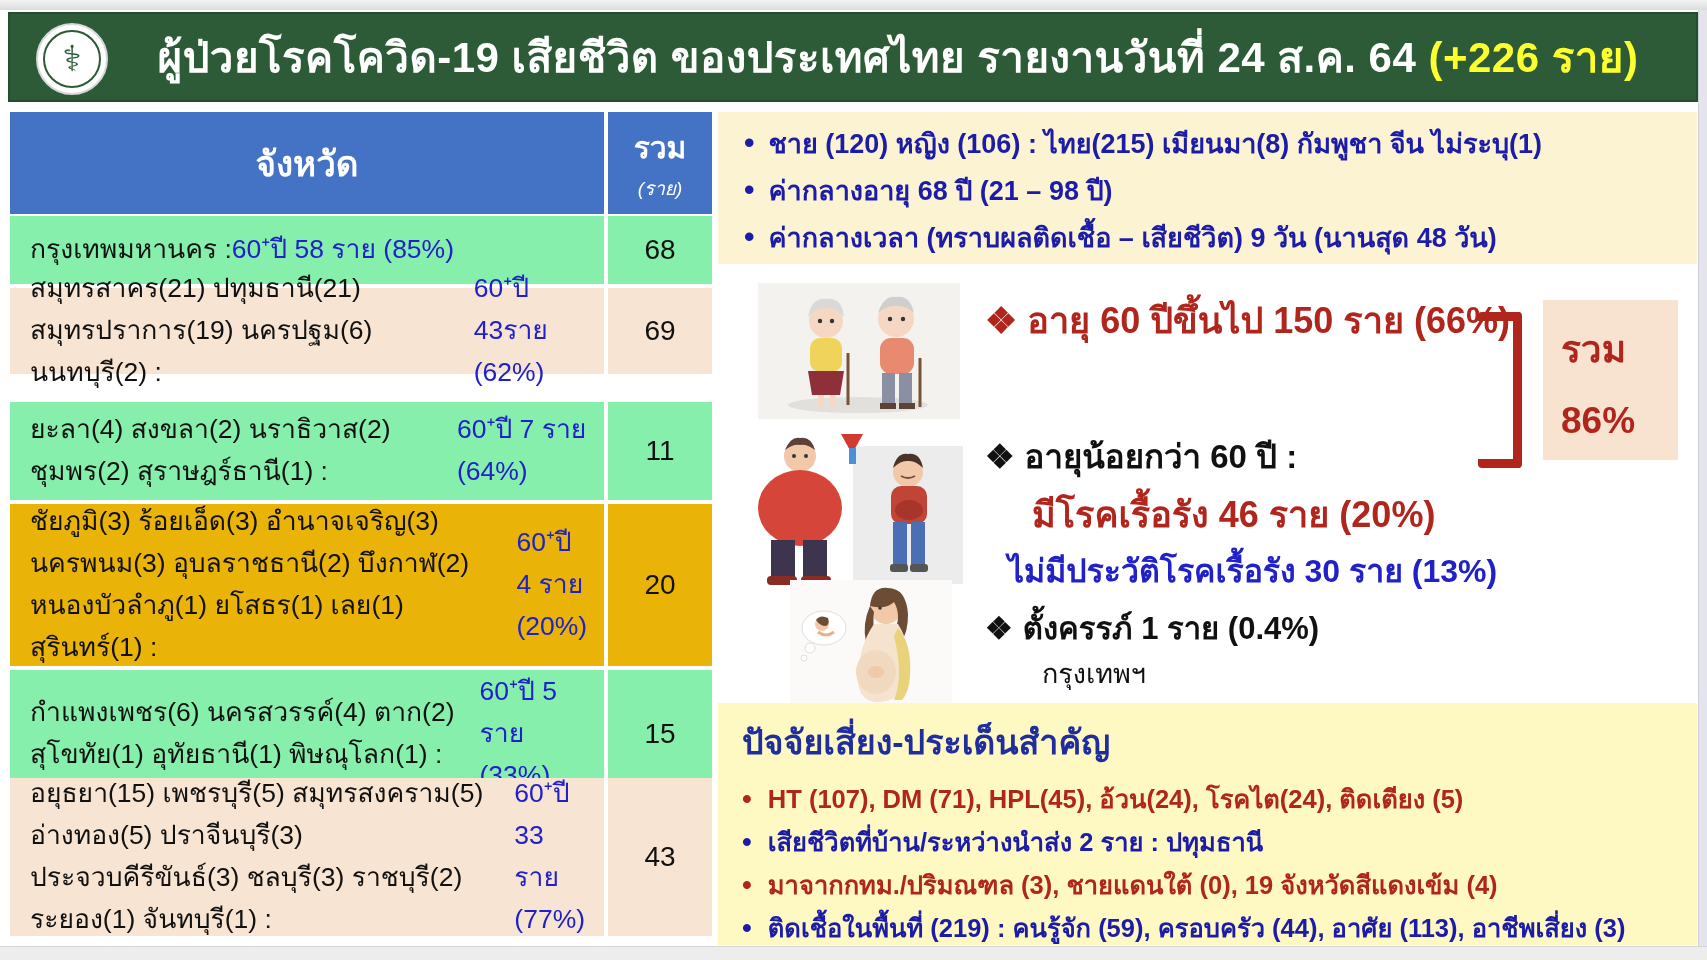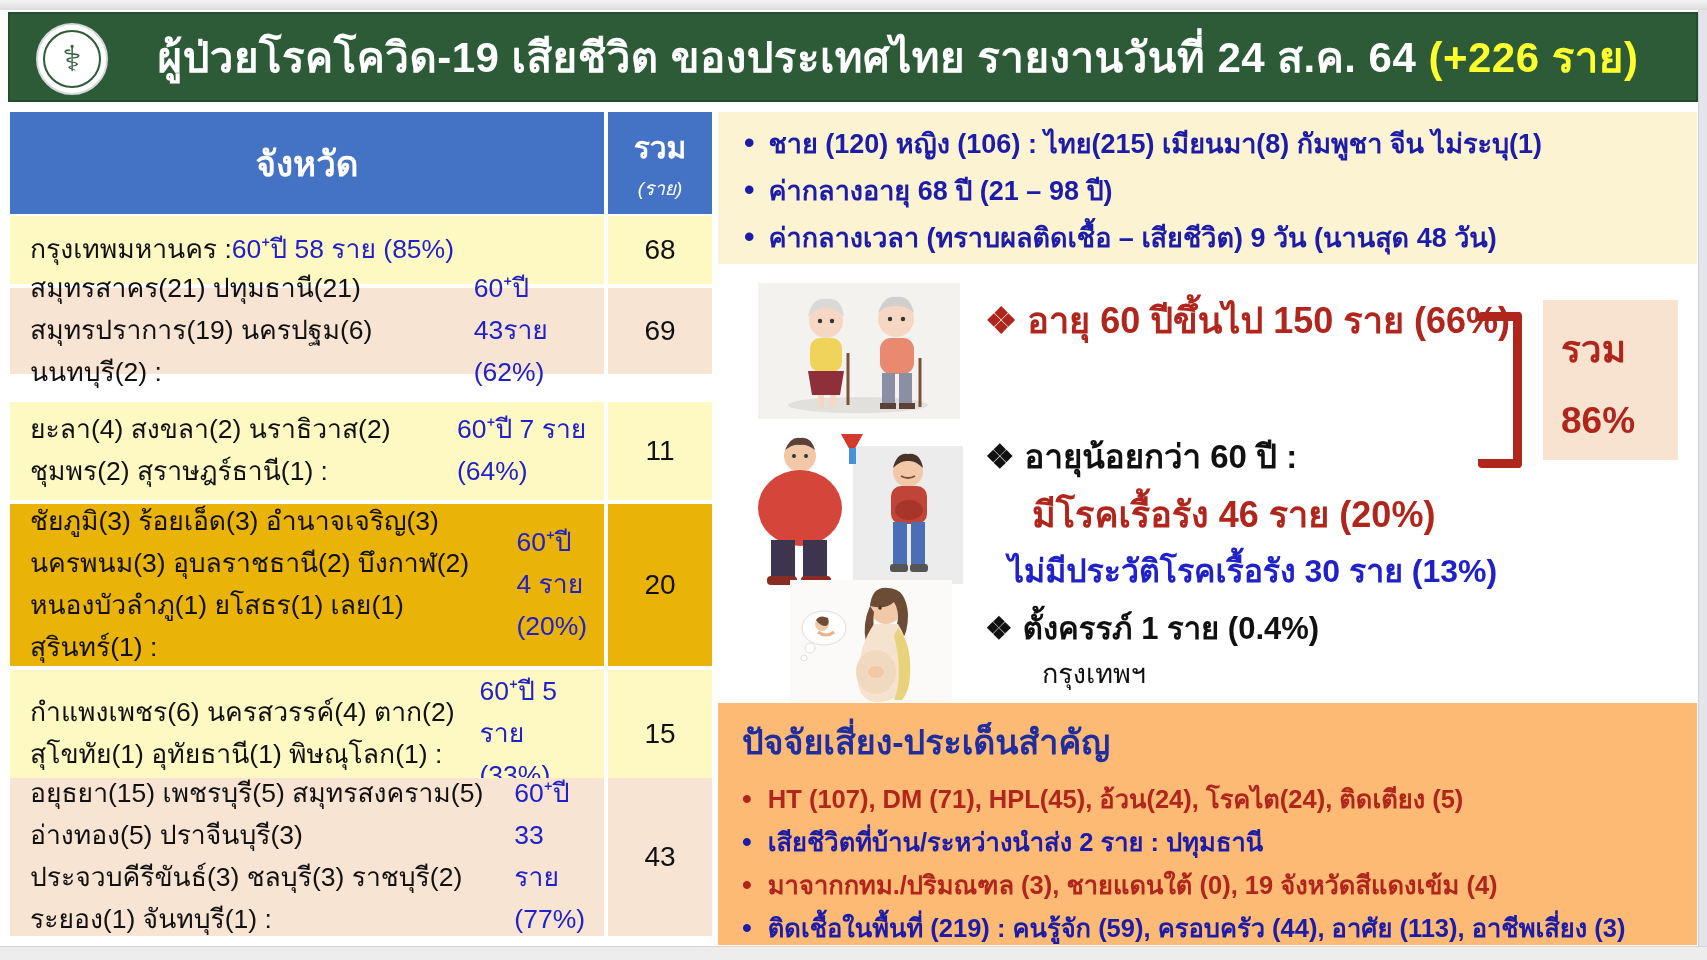--- a/index.html
+++ b/index.html
@@ -37,21 +37,21 @@
   .thead-tot .t1 { font-size:30px; font-weight:700; }
   .thead-tot .t2 { font-size:19px; margin-top:2px;font-style:italic; }
 
   .trow { position:absolute; left:10px; width:702px; }
   .cell-p { position:absolute; left:0; top:0; bottom:0; width:594px;
             display:flex; align-items:center; padding:6px 14px 6px 20px;
             font-size:26.5px; line-height:1.58; color:#111; font-weight:500; }
   .cell-t { position:absolute; left:598px; top:0; bottom:0; width:104px;
             display:flex; align-items:center; justify-content:center;
             font-size:28px; color:#111; font-weight:500; }
-  .lav   .cell-p, .lav   .cell-t { background:#fef9c3; }
+  .lav   .cell-p, .lav   .cell-t { background:#86efac; }
   .peach .cell-p, .peach .cell-t { background:#f7e4d2; }
   .lav2  .cell-p, .lav2  .cell-t { background:#eab308; }
   .cell-p .blue { color:#2021c8; }
 
   
   .cream-box { position:absolute; left:718px; top:112px; width:979px; height:152px;
                background:#fbf3d2; padding:16px 10px 0 26px; }
   .cream-line { display:flex; align-items:baseline; margin-bottom:15px;
                 color:#1c1ca8; font-size:27px; font-weight:600; line-height:1.15; }
   .cream-line .dot { color:#1c1ca8; font-size:30px; margin-right:14px; line-height:1; }
@@ -70,21 +70,21 @@
   .total-box { position:absolute; left:1543px; top:300px; width:135px; height:160px;
                background:#f8e3d1; color:#b0261c; font-size:37px; font-weight:700;
                display:flex; flex-direction:column; justify-content:center; padding-left:18px; gap:22px; }
 
   .preg-line  { position:absolute; left:985px; top:603px; font-size:31px; font-weight:600; color:#111; }
   .preg-line .dm { margin-right:10px; }
   .preg-loc   { position:absolute; left:1042px; top:652px; font-size:27px; font-weight:500; color:#111; }
 
   
   .risk-box { position:absolute; left:718px; top:703px; width:979px; height:242px;
-              background:#fdba74; padding:12px 10px 0 24px; }
+              background:#fef9c3; padding:12px 10px 0 24px; }
   .risk-title { font-size:34px; font-weight:700; color:#1f2d9e; margin-bottom:14px; }
   .risk-line { display:flex; align-items:baseline; margin-bottom:10px;
                font-size:25.5px; font-weight:600; line-height:1.3; }
   .risk-line .dot { font-size:28px; margin-right:16px; line-height:1; }
   .risk-red  { color:#b0261c; }
   .risk-blue { color:#1c1ca8; }
 
   
   .illu { position:absolute; }
 </style>

